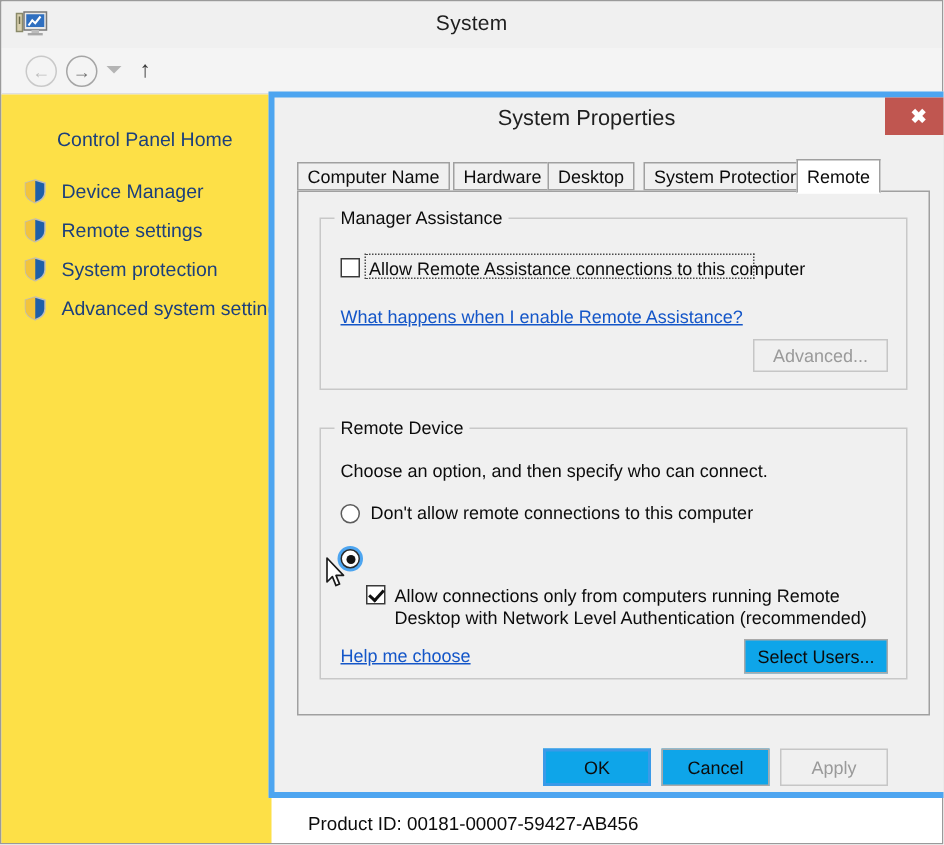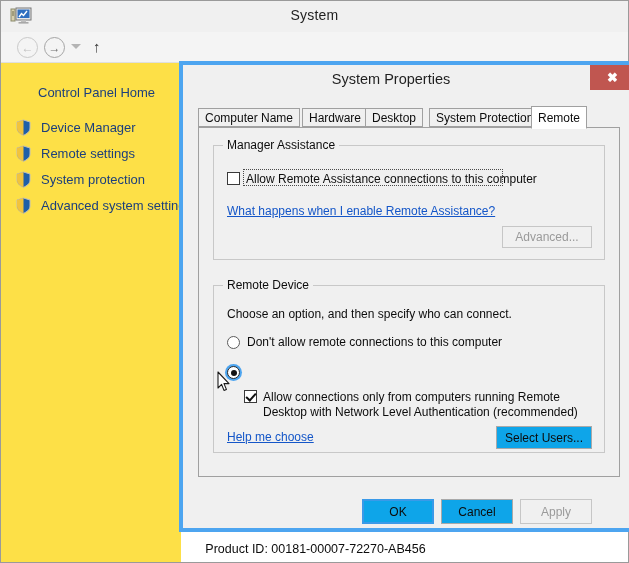--- a/index.html
+++ b/index.html
@@ -331,21 +331,21 @@
       <span class="lbl">Advanced system settings</span>
     </div>
   </div>
 
   <div class="bg-big">d</div>
   <div class="bg-rule"></div>
   <div class="bg-line" style="top:265px">93G</div>
   <div class="bg-line" style="top:305px">oces</div>
   <div class="bg-line" style="top:329px">this</div>
 
-  <div class="dtext" style="left:0; width:629px; top:541px; text-align:center; font-size:12.5px; white-space:normal;">Product ID: 00181-00007-72270-AB456</div>
+  <div class="dtext" style="left:0; width:629px; top:541px; text-align:center; font-size:12.5px; white-space:normal;">Product ID: 00181-00007-59427-AB456</div>
 
   <div class="dialog">
 
     <div class="dlg-title">System Properties</div>
     <div class="dlg-close">✖</div>
 
     <div class="tabstrip">
       <div class="tab" style="left:0px;">Computer Name</div>
       <div class="tab" style="left:104px;">Hardware</div>
       <div class="tab" style="left:167px;">Desktop</div>

